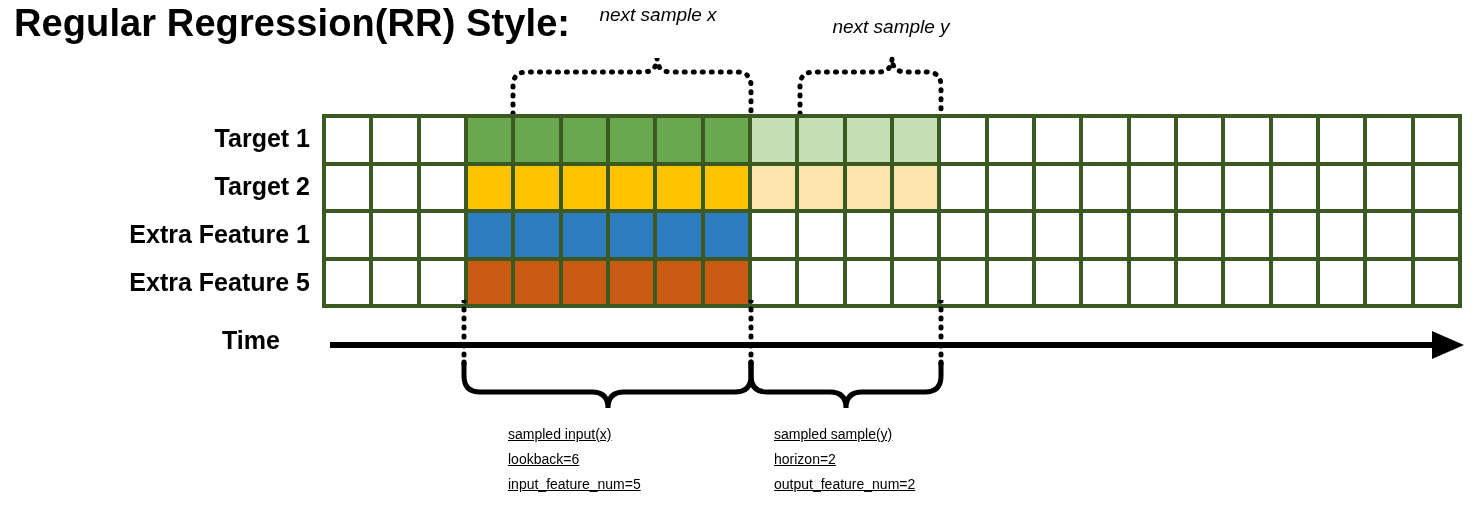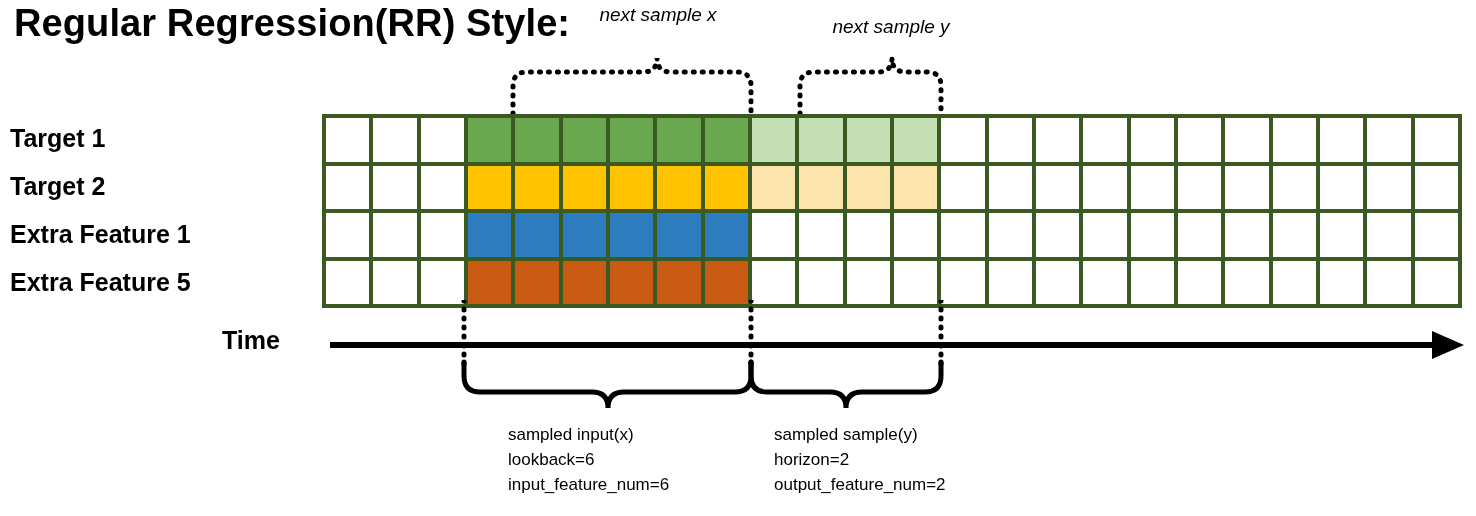--- a/index.html
+++ b/index.html
@@ -8,25 +8,25 @@
   .abs{position:absolute;}
   #title{left:14px;top:2px;font-size:38px;font-weight:700;letter-spacing:.1px;white-space:nowrap;}
   .brace-label{font-size:19px;font-style:italic;font-weight:400;white-space:nowrap;text-align:center;}
   #lbl-next-x{left:583px;top:4px;width:150px;}
   #lbl-next-y{left:816px;top:16px;width:150px;}
   #svg-top{left:0;top:0;width:1476px;height:120px;}
   #grid-wrap{left:322px;top:114px;width:1140px;height:194px;}
   #grid{display:grid;grid-template-columns:repeat(24,1fr);grid-template-rows:repeat(4,1fr);
         width:100%;height:100%;background:#3a5a22;gap:4px;padding:4px;box-sizing:border-box;}
   .cell{background:#ffffff;}
-  .rowlabel{font-size:25px;font-weight:700;white-space:nowrap;width:300px;left:10px;}
+  .rowlabel{font-size:25px;font-weight:700;text-align:right;white-space:nowrap;width:300px;left:10px;}
   #rl0{top:124px;} #rl1{top:172px;} #rl2{top:220px;} #rl3{top:268px;}
   #time-label{left:222px;top:326px;font-size:25px;font-weight:700;}
   #svg-bottom{left:0;top:300px;width:1476px;height:120px;}
-  .cap{font-size:17px;font-weight:400;line-height:25px;white-space:nowrap;}
+  .cap{font-size:14px;font-weight:400;line-height:25px;white-space:nowrap;text-decoration:underline;}
   #cap-in{left:508px;top:422px;}
   #cap-out{left:774px;top:422px;}
 </style>
 </head>
 <body>
 
 <div class="abs" id="title">Regular Regression(RR) Style:</div>
 
 <div class="abs brace-label" id="lbl-next-x">next sample x</div>
 <div class="abs brace-label" id="lbl-next-y">next sample y</div>
@@ -158,20 +158,20 @@
   <polygon points="1432,31 1464,45 1432,59" fill="#000"></polygon>
   <g fill="none" stroke="#000" stroke-width="5" stroke-linecap="round">
     <path d="M 464 62 L 464 76 Q 464 92 480 92 L 592 92 Q 608 92 608 108 Q 608 92 624 92 L 735 92 Q 751 92 751 76 L 751 62"></path>
     <path d="M 751 62 L 751 76 Q 751 92 767 92 L 830 92 Q 846 92 846 108 Q 846 92 862 92 L 925 92 Q 941 92 941 76 L 941 62"></path>
   </g>
 </svg>
 
 <div class="abs cap" id="cap-in">
   <div>sampled input(x)</div>
   <div>lookback=6</div>
-  <div>input_feature_num=6</div>
+  <div>input_feature_num=5</div>
 </div>
 
 <div class="abs cap" id="cap-out">
   <div>sampled sample(y)</div>
   <div>horizon=2</div>
   <div>output_feature_num=2</div>
 </div>
 
 </body></html>

